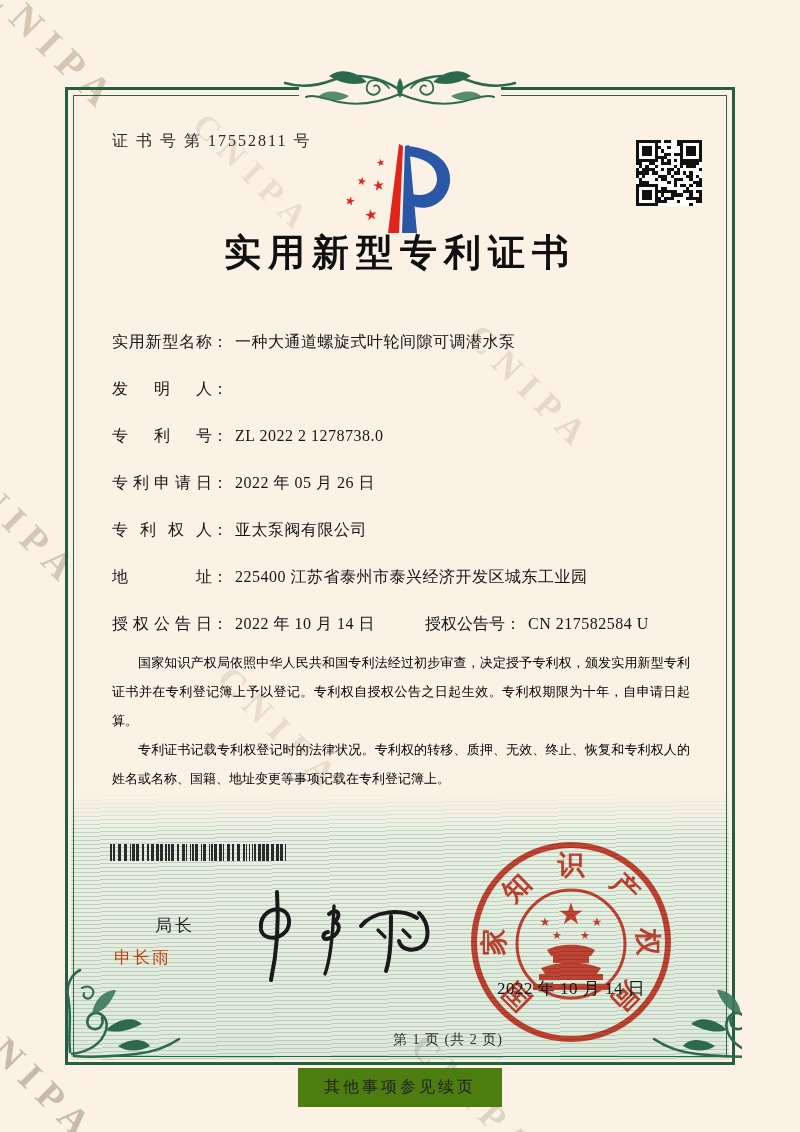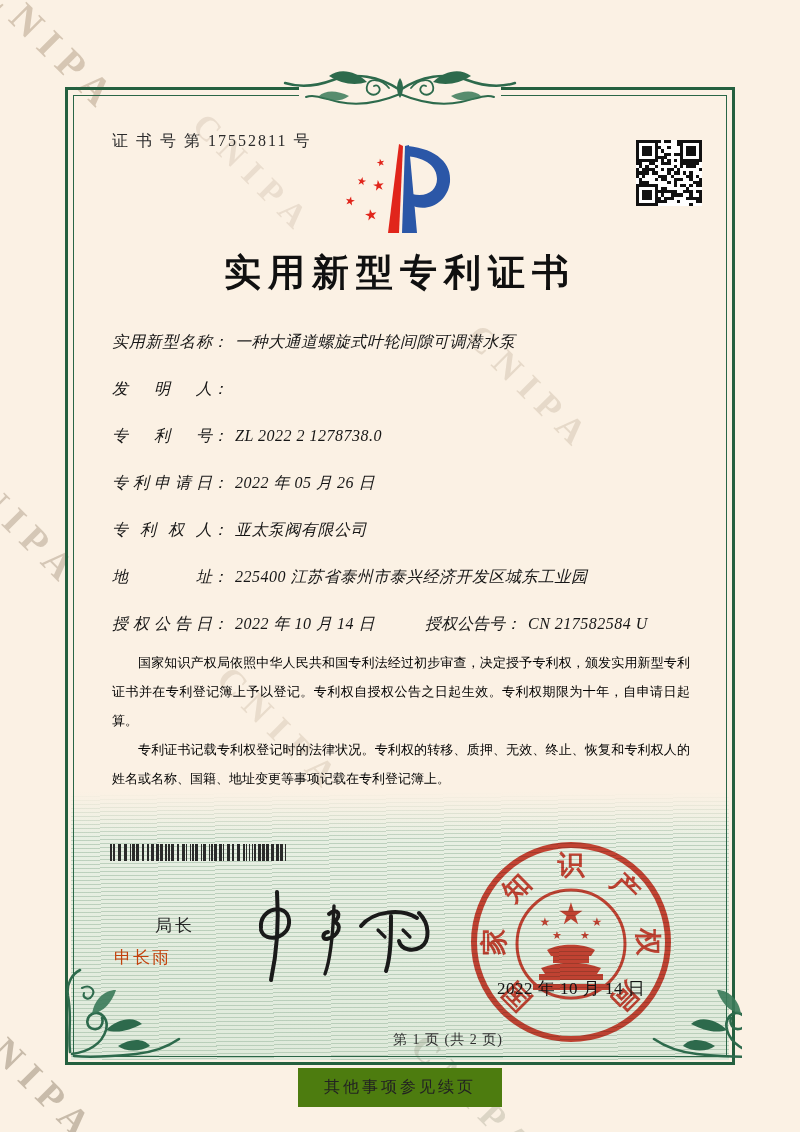--- a/index.html
+++ b/index.html
@@ -32,25 +32,25 @@
     border:1.5px solid #2a6647;z-index:2;pointer-events:none;}
   .ornament{position:absolute;z-index:2;pointer-events:none;}
   .orn-top{left:283px;top:56px;}
   .orn-bl{left:58px;top:968px;}
   .orn-br{left:650px;top:968px;transform:scaleX(-1);}
 
   
   .cert-number{position:absolute;left:112px;top:131px;z-index:3;font-size:16px;letter-spacing:2px;color:#2b2b2b;}
   .logo{position:absolute;left:335px;top:136px;width:128px;height:100px;z-index:3;}
   .qr{position:absolute;left:636px;top:140px;width:66px;height:66px;z-index:3;background:#fff;}
-  .title{position:absolute;left:65px;top:248px;width:670px;z-index:3;text-align:center;
+  .title{position:absolute;left:65px;top:228px;width:670px;z-index:3;text-align:center;
     font-size:37px;font-weight:bold;letter-spacing:7px;color:#101010;}
 
   
-  .fields{position:absolute;left:112px;top:331px;width:585px;z-index:3;font-size:16px;color:#161616;font-style:italic;}
+  .fields{position:absolute;left:112px;top:331px;width:585px;z-index:3;font-size:16px;color:#161616;}
   .field-row{height:47px;display:flex;align-items:flex-start;line-height:21px;white-space:nowrap;}
   .flabel{display:inline-block;width:100px;text-align:justify;text-align-last:justify;}
   .flabel2{display:inline-block;margin-left:50px;}
   .fvalue{margin-left:7px;letter-spacing:0.5px;}
 
   
   .body-text{position:absolute;left:112px;top:648px;width:578px;z-index:3;
     font-size:13px;line-height:29px;text-align:justify;color:#000000;}
   .body-text p{margin:0;text-indent:2em;}
 

